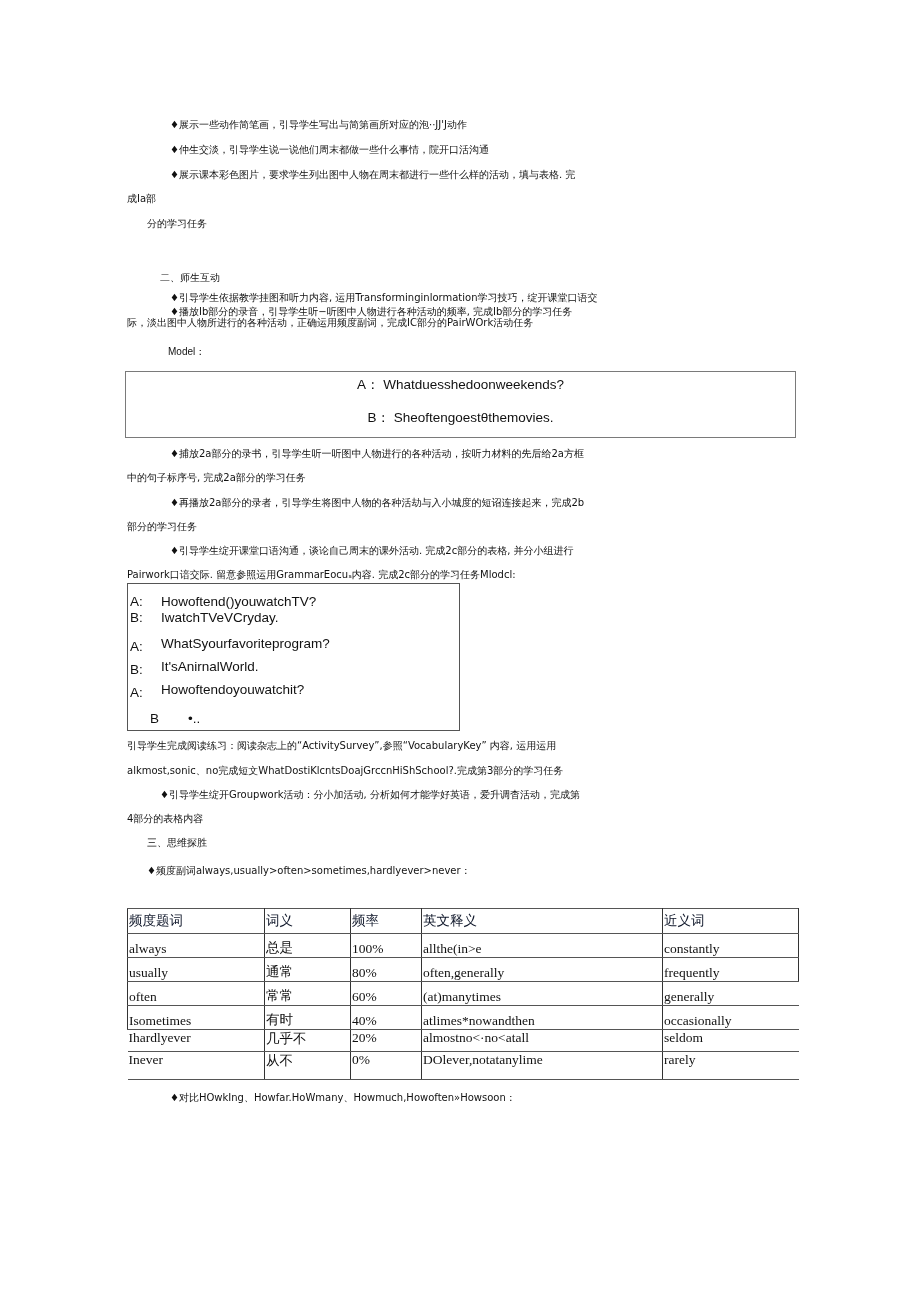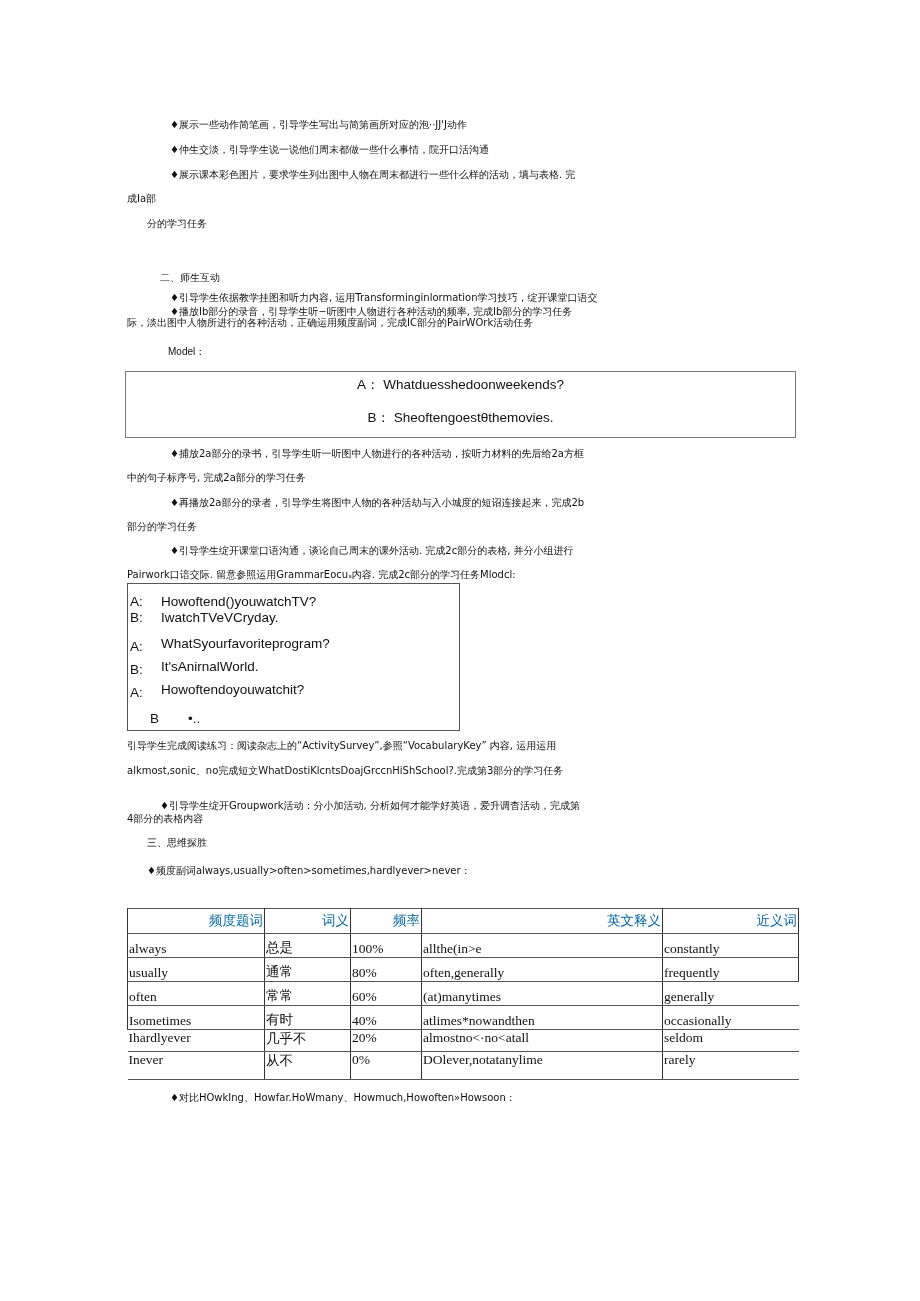--- a/index.html
+++ b/index.html
@@ -40,21 +40,21 @@
     border-bottom: 1px solid #555;
     border-left: 1px solid #333;
     border-right: 1px solid #333;
     padding: 0 1px;
     height: 23px;
     vertical-align: bottom;
     white-space: nowrap;
     font-family: Liberation Serif, serif;
   }
   table.freq td.cjk { font-family: "DejaVu Sans", sans-serif; }
-  table.freq tr.hdr td { height: 24px; vertical-align: middle; font-family: Liberation Sans, sans-serif; color: #0369a1; text-align: right; }
+  table.freq tr.hdr td { height: 24px; vertical-align: middle; font-family: Liberation Sans, sans-serif; color: #0f172a; }
   table.freq tr.open td:first-child { border-left: none; }
   table.freq tr.open td:last-child { border-right: none; }
   table.freq tr.open td { vertical-align: top; height: 21px; }
   .c1 { width: 134px; } .c2 { width: 83px; } .c3 { width: 68px; } .c4 { width: 238px; } .c5 { width: 133px; }
 </style>
 </head>
 <body>
 
 <div class="line" style="left:170px;top:116px;">♦展示一些动作简笔画，引导学生写出与简第画所对应的泡··JJ'J动作</div>
 <div class="line" style="left:170px;top:141px;">♦仲生交淡，引导学生说一说他们周末都做一些什么事情，院开口活沟通</div>
@@ -102,21 +102,21 @@
     <span class="dlg-txt">Howoftendoyouwatchit?</span>
   </div>
   <div class="dlg-row" style="top:127px;">
     <span class="dlg-spk" style="left:22px;">B</span>
     <span class="dlg-txt" style="left:60px;">•..</span>
   </div>
 </div>
 
 <div class="line" style="left:127px;top:737px;">引导学生完成阅读练习：阅读杂志上的“ActivitySurvey”,参照“VocabularyKey” 内容, 运用运用</div>
 <div class="line" style="left:127px;top:762px;">alkmost,sonic、no完成短文WhatDostiKlcntsDoajGrccnHiShSchool?.完成第3部分的学习任务</div>
-<div class="line" style="left:160px;top:786px;margin-top:11px;">♦引导学生绽开Groupwork活动：分小加活动, 分析如何才能学好英语，爱升调杳活动，完成第</div>
+<div class="line" style="left:160px;top:786px;">♦引导学生绽开Groupwork活动：分小加活动, 分析如何才能学好英语，爱升调杳活动，完成第</div>
 <div class="line" style="left:127px;top:810px;">4部分的表格内容</div>
 <div class="line" style="left:147px;top:834px;">三、思维探胜</div>
 <div class="line" style="left:147px;top:862px;">♦频度副词always,usually&gt;often&gt;sometimes,hardlyever&gt;never：</div>
 
 <table class="freq">
   <tbody>
       <tr class="hdr">
     <td class="c1">频度题词</td>
     <td class="c2">词义</td>
     <td class="c3">频率</td>

